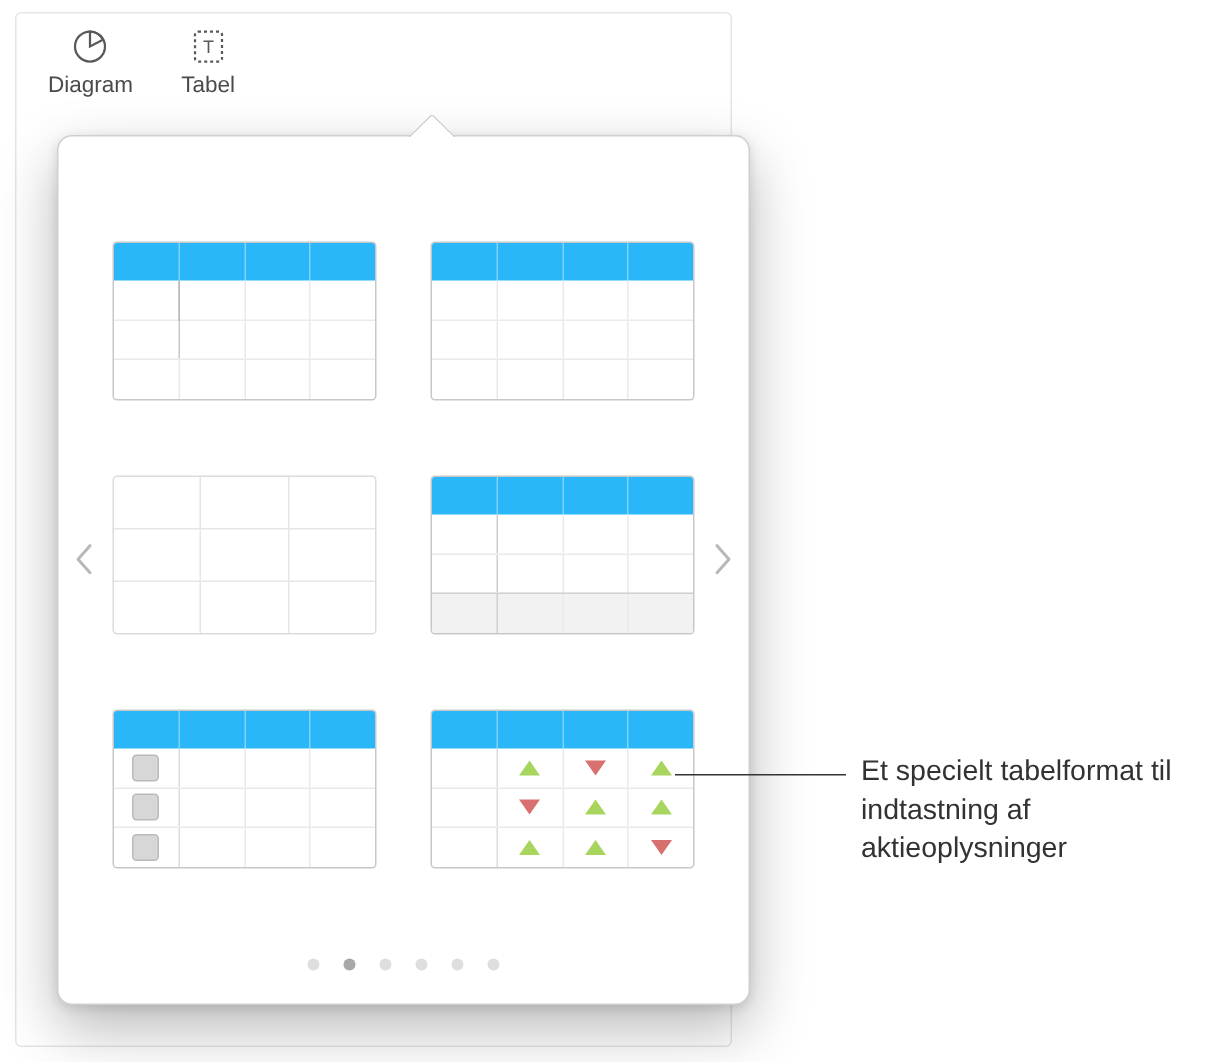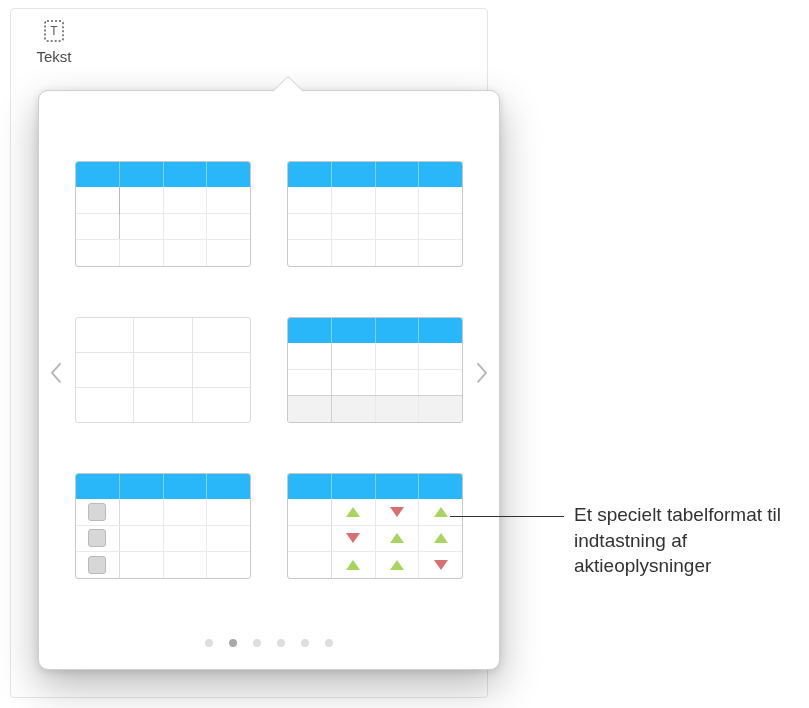--- a/index.html
+++ b/index.html
@@ -228,25 +228,34 @@
   </style>
 </head>
 <body>
 
 <div class="outer-border"></div>
 
 <div class="toolbar">
   <div class="toolbar-btn">
     <div class="tb-icon">
       <svg width="30" height="26" viewBox="0 0 30 26">
+          <circle cx="15" cy="13" r="10"></circle>
+          <path d="M15 13 L15 3 A10 10 0 0 1 23.6 8.5 Z"></path>
+        </svg>
+    </div>
+    <div class="tb-label">Diagram</div>
+  </div>
+  <div class="toolbar-btn">
+    <div class="tb-icon">
+      <svg width="30" height="26" viewBox="0 0 30 26">
           <rect x="6" y="3" width="18" height="20" rx="2" stroke-dasharray="2 2"></rect>
           <text x="15" y="17" font-size="12" fill="#595959" stroke="none" text-anchor="middle" font-family="sans-serif">T</text>
         </svg>
     </div>
-    <div class="tb-label">Tekst</div>
+    <div class="tb-label">Tabel</div>
   </div>
 </div>
 
 <div class="popover">
   <div class="popover-arrow"></div>
   <div class="popover-inner">
     <div class="nav-arrow left">
       <svg width="14" height="22" viewBox="0 0 14 22">
           <path d="M11 2 L3 11 L11 20" stroke="#b8b8b8" stroke-width="2" fill="none" stroke-linecap="round" stroke-linejoin="round"></path>
         </svg>

